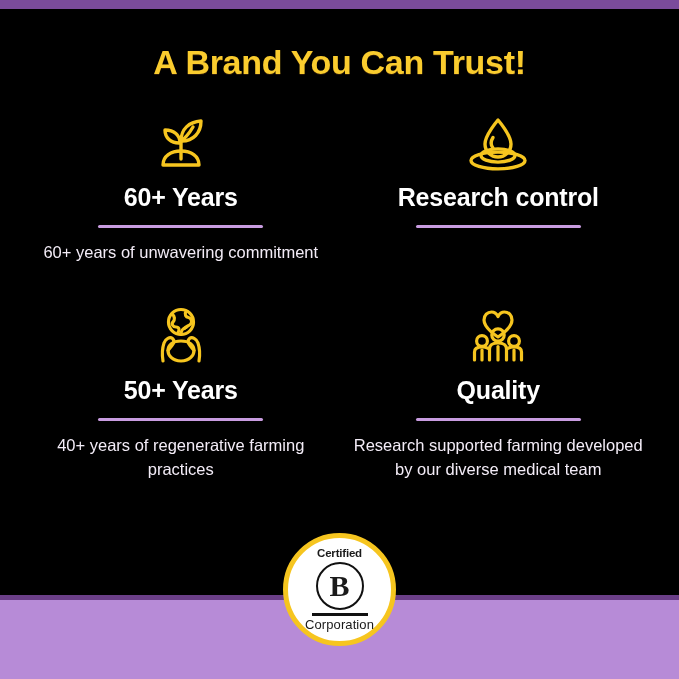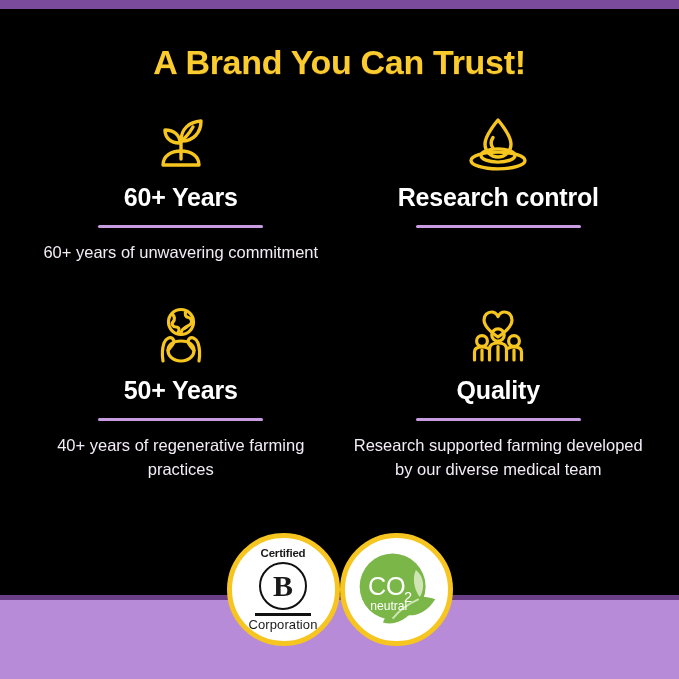--- a/index.html
+++ b/index.html
@@ -247,28 +247,16 @@
 
     <div class="badge">
       <div class="bcorp">
         <div class="certified">Certified</div>
         <div class="bmark">B</div>
         <div class="bbar"></div>
         <div class="corporation">Corporation</div>
       </div>
     </div>
 
-    <div class="badge">
-      <svg width="97" height="97" viewBox="0 0 100 100">
-        <circle cx="46" cy="47" r="34" fill="#7ab648"></circle>
-        <path d="M70 30 C78 36 80 48 74 58 C68 50 66 38 70 30 Z" fill="#cfe5b4"></path>
-        <path d="M55 64 C66 56 80 56 90 60 C80 76 64 80 54 74 C52 71 52 67 55 64 Z" fill="#7ab648"></path>
-        <path d="M36 84 C42 68 58 60 74 58 C66 80 50 88 36 84 Z" fill="#7ab648"></path>
-        <path d="M46 80 C54 70 64 64 73 60" stroke="#cfe5b4" stroke-width="2" fill="none"></path>
-        <text x="40" y="56" text-anchor="middle" fill="#ffffff" font-family="Liberation Sans, sans-serif" font-size="26">CO</text>
-        <text x="62" y="63" text-anchor="middle" fill="#ffffff" font-family="Liberation Sans, sans-serif" font-size="15">2</text>
-        <text x="42" y="71" text-anchor="middle" fill="#ffffff" font-family="Liberation Sans, sans-serif" font-size="12.5">neutral</text>
-      </svg>
-    </div>
 
   </div>
 
 </div>
 
 </body></html>

